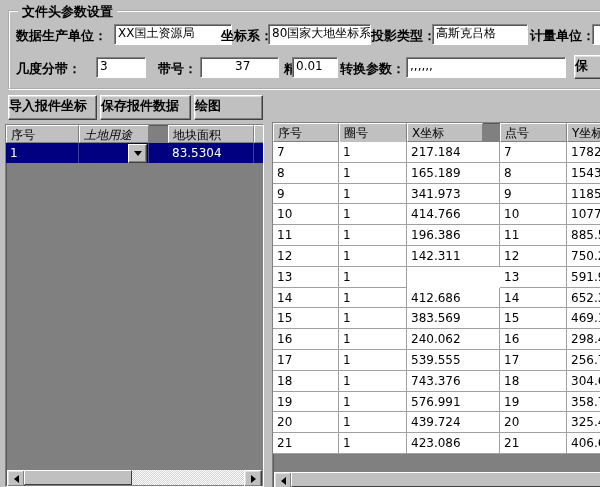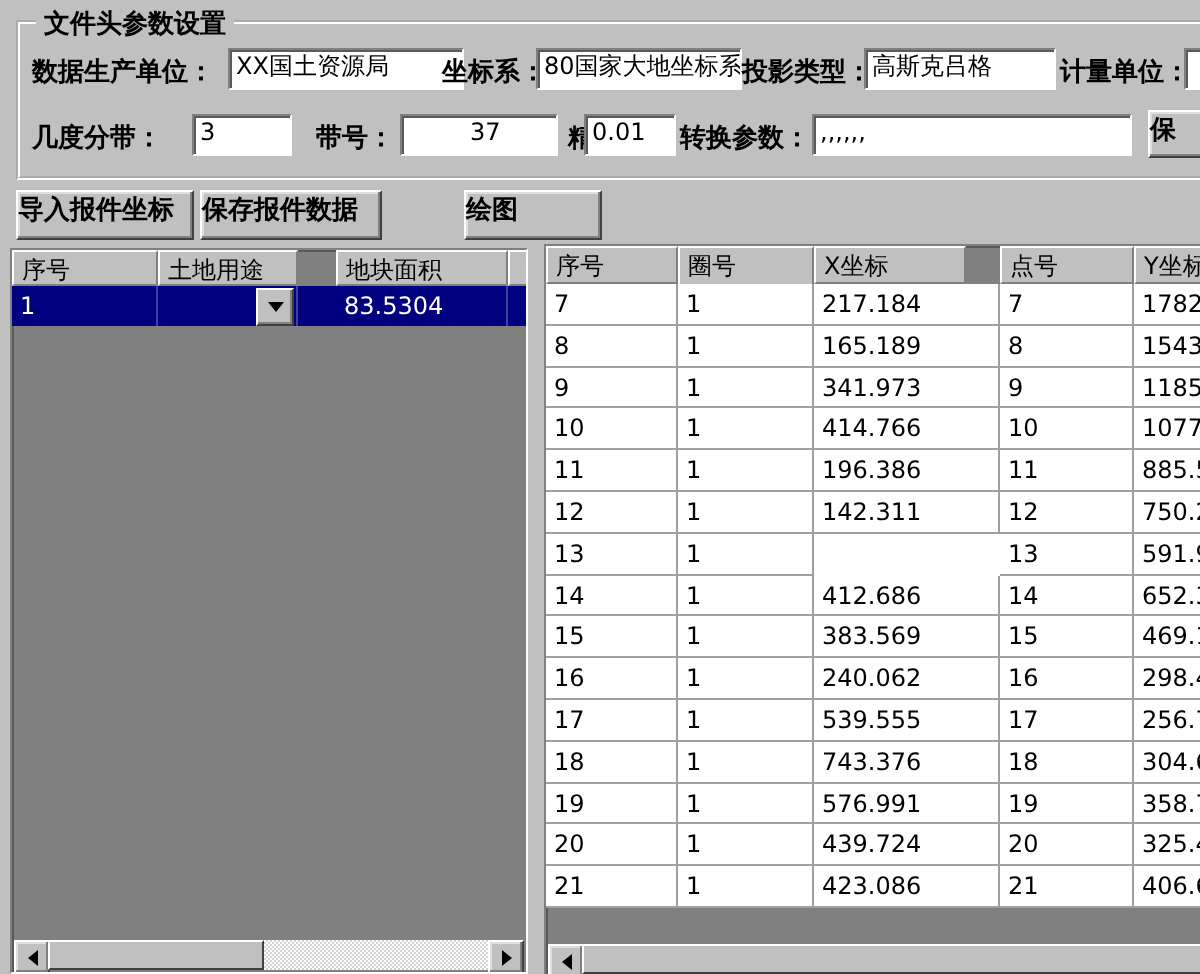--- a/index.html
+++ b/index.html
@@ -27,21 +27,21 @@
   .rrow{position:relative;height:20.8px;background:#ffffff;}
   .rc{position:absolute;top:0;height:100%;box-sizing:border-box;
       border-right:1px solid #a0a0a0;border-bottom:1px solid #a0a0a0;
       padding:3px 4px 0 4px;background:#fff;white-space:nowrap;overflow:hidden;font-size:12px;}
   
   .c0{left:0;width:66px;} .c1{left:66px;width:68px;} .c2{left:134px;width:93px;}
   .c3{left:227px;width:67px;} .c4{left:294px;width:120px;}
   .h0{left:0;width:66px;} .h1{left:66px;width:68px;} .h2{left:134px;width:76px;}
   .h3{left:227px;width:67px;} .h4{left:294px;width:120px;}
   
-  .l0{left:0;width:73px;} .l1{left:73px;width:70px;} .l2{left:162px;width:86px;} .l3{left:248px;width:40px;}
+  .l0{left:0;width:73px;} .l1{left:73px;width:70px;font-style:italic;} .l2{left:162px;width:86px;} .l3{left:248px;width:40px;}
   .selrow{position:relative;height:20px;background:#000080;color:#ffffff;}
   .scell{position:absolute;top:0;height:100%;box-sizing:border-box;padding:3px 4px 0 4px;
          border-right:1px solid #4040a0;white-space:nowrap;overflow:hidden;font-size:12px;}
   
   .sbar{position:absolute;height:15px;background:#e6e6e6;
         background-image:repeating-conic-gradient(#ffffff 0% 25%, #d2d2d2 0% 50%);
         background-size:2px 2px;}
   .sbtn{position:absolute;top:0;width:16px;height:15px;display:flex;align-items:center;justify-content:center;}
   .sthumb{position:absolute;top:0;height:15px;background:#c0c0c0;
           border:1px solid;border-color:#ffffff #404040 #404040 #ffffff;box-sizing:border-box;}
@@ -79,21 +79,21 @@
 <div class="abs lbl" style="left:252px;top:60px;margin-left:32px;">精度：</div>
 <div class="abs sunken field" style="left:292px;top:57px;width:38px;">0.01</div>
 
 <div class="abs lbl" style="left:340px;top:60px;">转换参数：</div>
 <div class="abs sunken field" style="left:406px;top:57px;width:152px;">,,,,,,</div>
 
 <div class="abs raised btn" style="left:574px;top:55px;width:50px;height:22px;">保</div>
 
 <div class="abs raised btn" style="left:8px;top:95px;width:87px;height:23px;">导入报件坐标</div>
 <div class="abs raised btn" style="left:100px;top:95px;width:89px;height:23px;">保存报件数据</div>
-<div class="abs raised btn" style="left:194px;top:95px;width:67px;height:23px;margin-left:38px;">绘图</div>
+<div class="abs raised btn" style="left:194px;top:95px;width:67px;height:23px;">绘图</div>
 
 <div class="abs tbl sunken" style="left:5px;top:124px;width:257px;height:361px;">
   <div style="position:relative;height:18px;">
     <div class="hcell l0">序号</div>
     <div class="hcell l1">土地用途</div>
     <div class="hcell l2">地块面积</div>
     <div class="hcell l3"></div>
   </div>
   <div class="selrow">
     <div class="scell l0">1</div>

